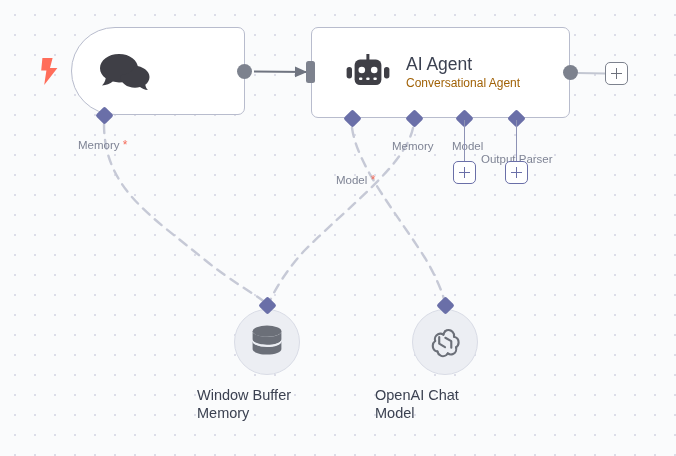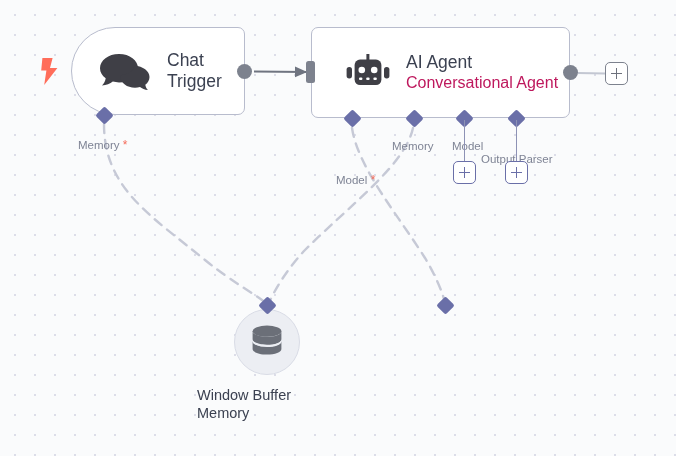--- a/index.html
+++ b/index.html
@@ -35,21 +35,21 @@
   }
   .node-icon {
     display: flex; align-items: center; justify-content: center;
     flex: 0 0 auto;
   }
   .node-text { display: flex; flex-direction: column; justify-content: center; }
   .node-title {
     font-size: 17.5px; color: #3b4151; line-height: 1.18; font-weight: 400;
     white-space: pre-line;
   }
-  .node-sub { font-size: 16px; color: #be185d; line-height: 1.25; margin-top: 1px; }
+  .node-sub { font-size: 12px; color: #a16207; line-height: 1.25; margin-top: 1px; }
 
   
   .port-dot {
     position: absolute;
     width: 15px; height: 15px; border-radius: 50%;
     background: #7d828e;
   }
   .port-in {
     position: absolute;
     width: 9px; height: 22px; border-radius: 2.5px;
@@ -142,24 +142,20 @@
       <path d="M11.6 0 L1.4 0 L0.2 12.6 L5.4 12.6 L3.2 27 L16.4 10.0 L9.0 10.0 Z" fill="#ff6d5a"></path>
     </svg>
   </div>
 
   <div class="node trigger" style="left:71px; top:27px; width:174px; height:88px;">
     <div class="node-icon" style="margin-left:27px;">
       <svg width="54" height="40" viewBox="0 0 54 40">
         <path d="M20 3 C9.2 3 1 9.3 1 17.2 C1 21.2 3.2 24.8 6.7 27.3 C6.4 30.2 4.9 32.7 3.0 34.6 C7.3 34.4 11.2 32.7 13.8 30.6 C15.8 31.1 17.8 31.4 20 31.4 C30.8 31.4 39 25.1 39 17.2 C39 9.3 30.8 3 20 3 Z" fill="#3f3f46"></path>
         <path d="M35.5 14.6 C44.0 15.4 50.5 20.2 50.5 26.1 C50.5 29.2 48.9 31.9 46.3 33.8 C46.6 35.9 47.6 37.7 49.0 39.1 C45.8 38.9 42.9 37.7 41.0 36.1 C39.4 36.5 37.7 36.8 36.0 36.8 C27.9 36.8 21.7 32.1 21.7 26.1 C21.7 25.5 21.8 24.9 21.9 24.3 C29.5 23.4 35.2 19.5 35.5 14.6 Z" fill="#3f3f46"></path>
       </svg>
-    </div>
-    <div class="node-text" style="margin-left:14px;">
-      <div class="node-title">Chat
-Trigger</div>
     </div>
   </div>
 
   <div class="port-dot" style="left:237px; top:64px;"></div>
   <div class="diamond" style="left:97.5px; top:109px;"></div>
   <div class="sub-port-label" style="left:78px; top:138px;"><span>Memory</span><span class="req-star"> *</span></div>
 
   <div class="node" style="left:311px; top:27px; width:259px; height:91px;">
     <div class="node-icon" style="margin-left:33px;">
       <svg width="46" height="38" viewBox="0 0 46 38">
@@ -213,15 +209,34 @@
         <path d="M1.6 6.2 L1.6 14.2 C1.6 17.3 8.0 19.8 16 19.8 C24.0 19.8 30.4 17.3 30.4 14.2 L30.4 6.2 C30.4 9.3 24.0 11.8 16 11.8 C8.0 11.8 1.6 9.3 1.6 6.2 Z" fill="#6b6f78"></path>
         <path d="M1.6 16.0 L1.6 24.0 C1.6 27.1 8.0 29.6 16 29.6 C24.0 29.6 30.4 27.1 30.4 24.0 L30.4 16.0 C30.4 19.1 24.0 21.6 16 21.6 C8.0 21.6 1.6 19.1 1.6 16.0 Z" fill="#6b6f78"></path>
         <path d="M1.6 14.6 C1.6 17.7 8.0 20.2 16 20.2 C24.0 20.2 30.4 17.7 30.4 14.6 L30.4 16.4 C30.4 19.5 24.0 22.0 16 22.0 C8.0 22.0 1.6 19.5 1.6 16.4 Z" fill="#eceef3"></path>
       </svg>
     </div>
     <div class="subnode-label">Window Buffer
 Memory</div>
   </div>
   <div class="diamond" style="left:260.5px; top:299px;"></div>
 
+  <div class="subnode" style="left:412px; top:309px;">
+    <div class="subnode-circle">
+      <svg width="34" height="34" viewBox="0 0 40 40">
+        <g fill="none" stroke="#6b6f78" stroke-width="2.5" stroke-linejoin="round" stroke-linecap="round">
+          <path d="M20 7.5 C22.6 5.4 26.4 5.6 28.8 8.0 C30.4 9.6 31.0 11.8 30.6 13.9"></path>
+          <path d="M30.6 13.9 C33.7 14.6 36.0 17.4 36.0 20.7 C36.0 23.0 34.8 25.1 33.0 26.3"></path>
+          <path d="M33.0 26.3 C33.9 29.4 32.4 32.8 29.4 34.1 C27.3 35.0 25.0 34.7 23.2 33.5"></path>
+          <path d="M23.2 33.5 C21.5 36.2 18.0 37.3 15.0 36.0 C12.9 35.1 11.5 33.2 11.1 31.1"></path>
+          <path d="M11.1 31.1 C8.0 30.5 5.6 27.7 5.6 24.3 C5.6 22.1 6.7 20.1 8.4 18.8"></path>
+          <path d="M8.4 18.8 C7.4 15.7 8.8 12.2 11.8 10.8 C13.9 9.8 16.3 10.1 18.1 11.4"></path>
+          <path d="M18.1 11.4 C18.6 9.8 19.2 8.4 20 7.5"></path>
+          <path d="M20.4 15.0 L27.4 19.0 L27.4 26.8"></path>
+          <path d="M20.0 26.0 L13.2 22.0 L13.2 14.3"></path>
+        </g>
+      </svg>
+    </div>
+    <div class="subnode-label">OpenAI Chat
+Model</div>
+  </div>
   <div class="diamond" style="left:438.5px; top:299px;"></div>
 
 </div>
 
 </body></html>

